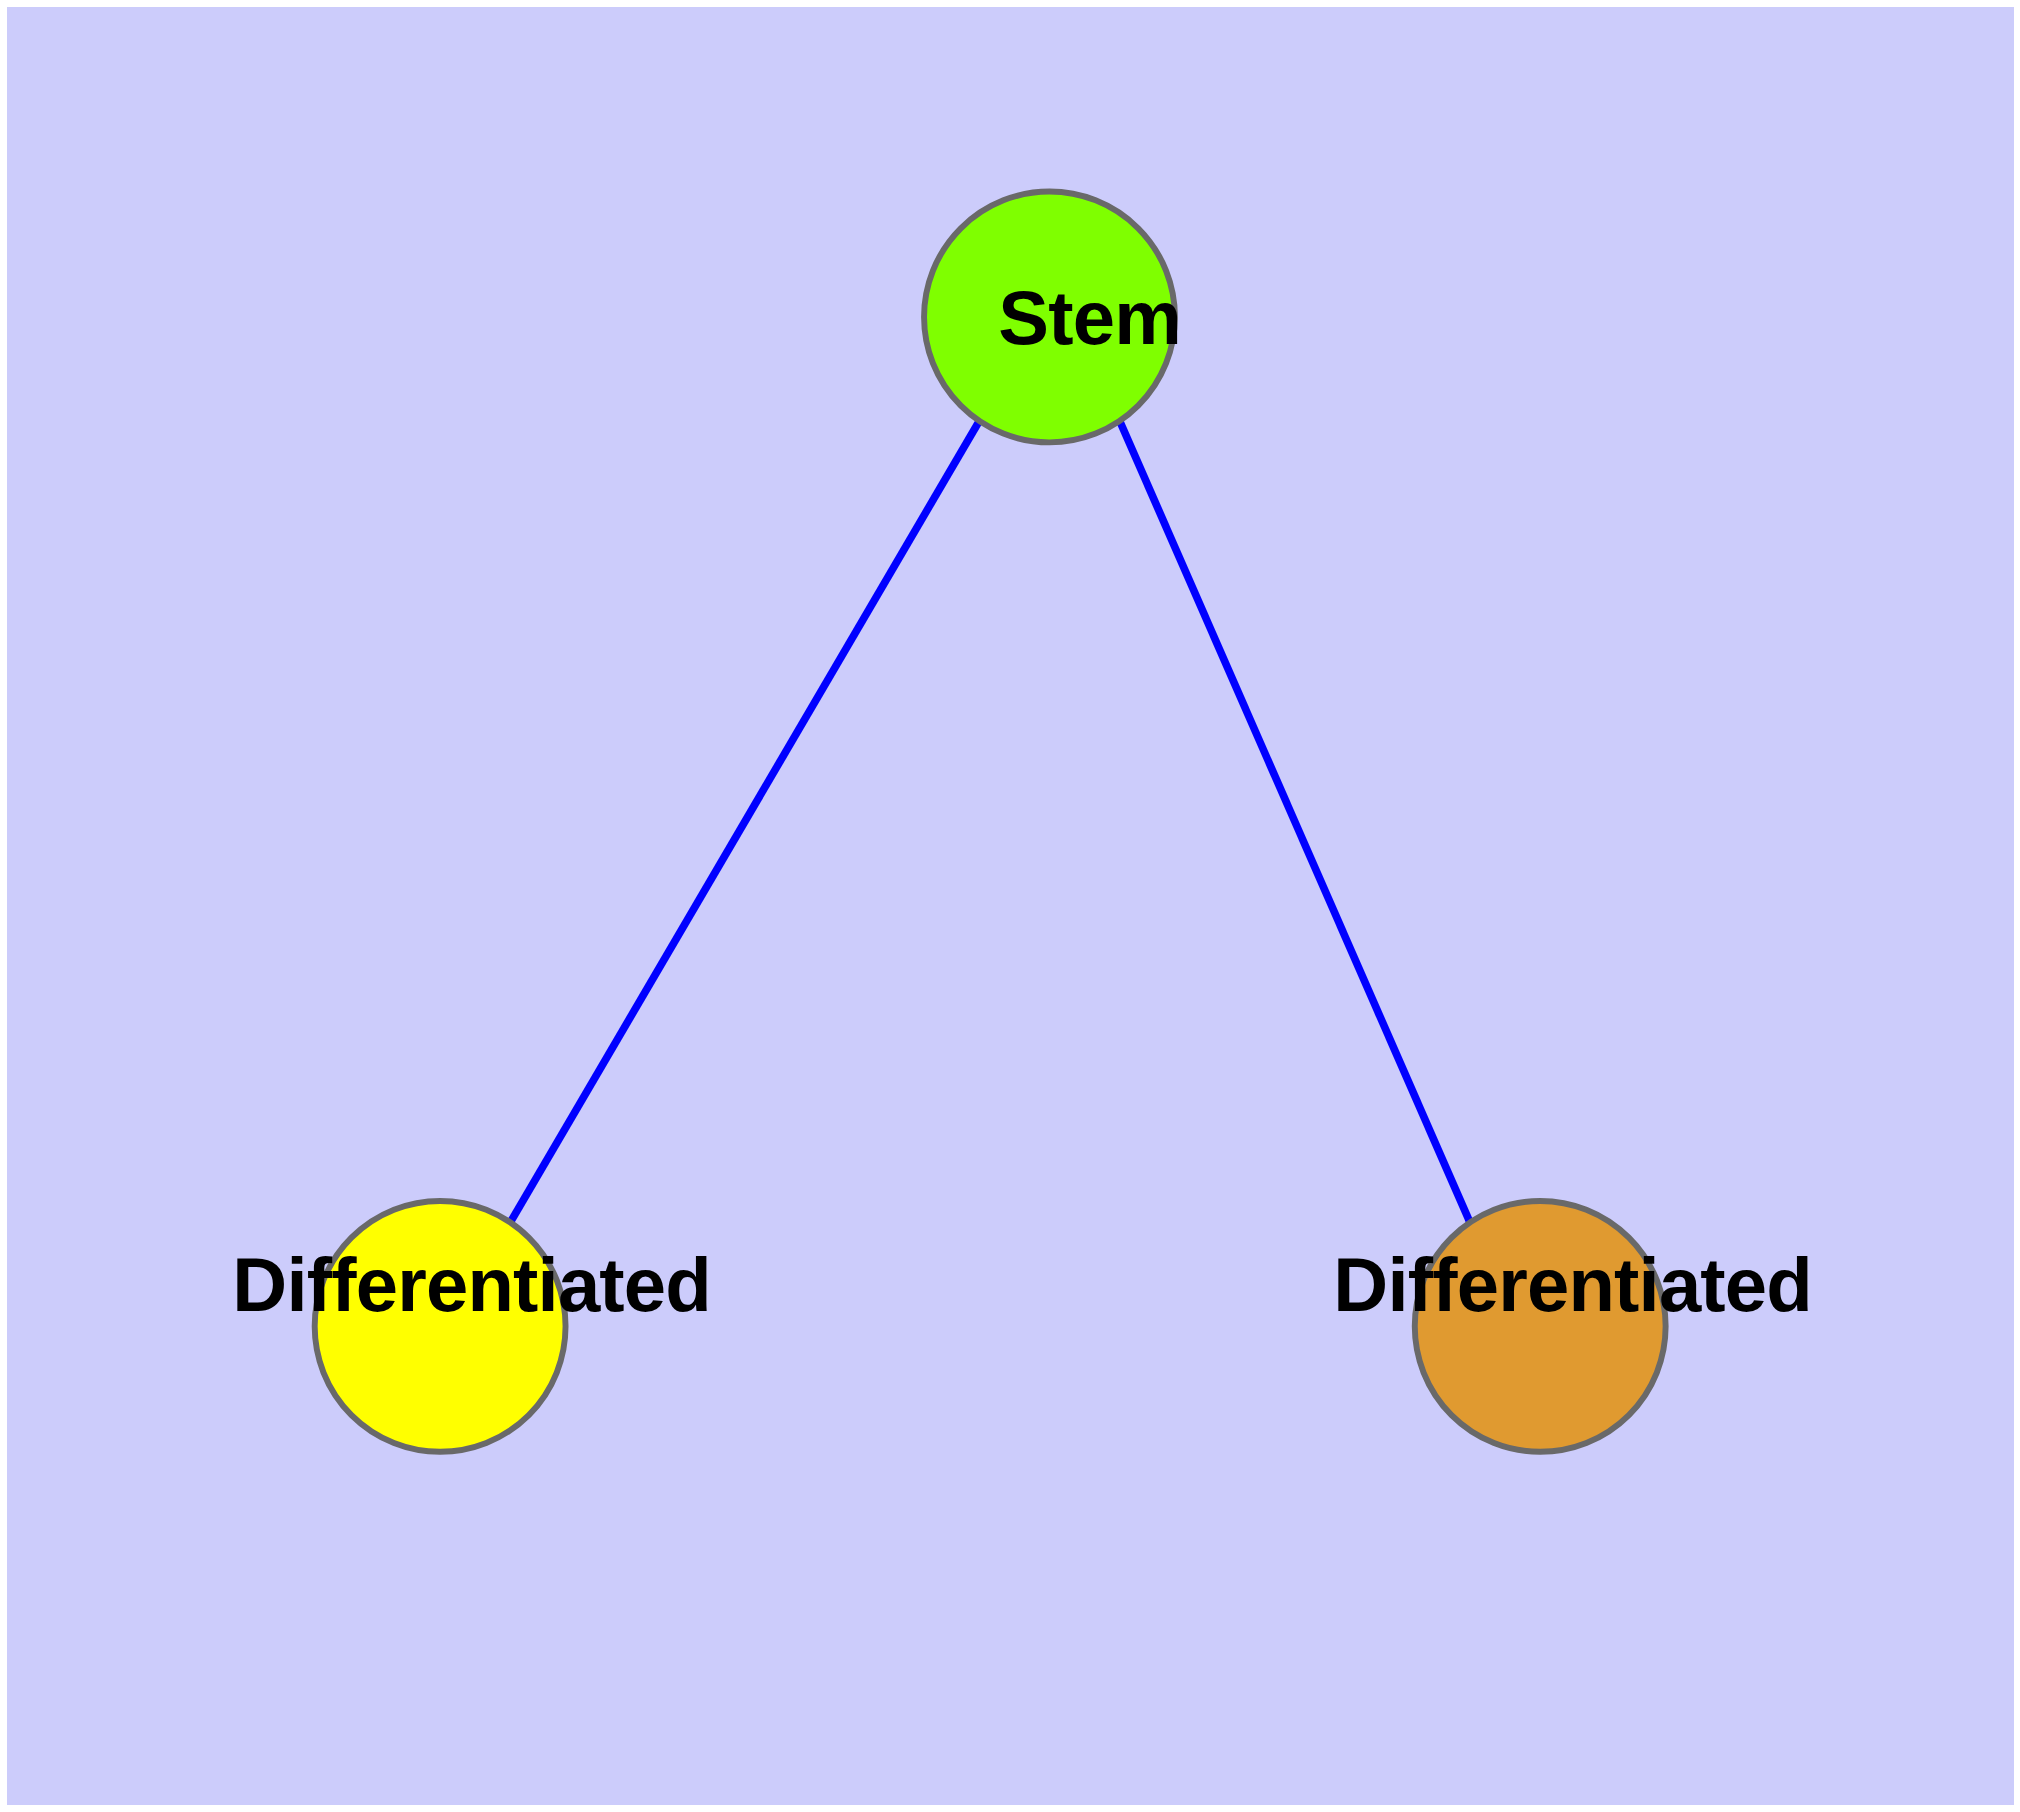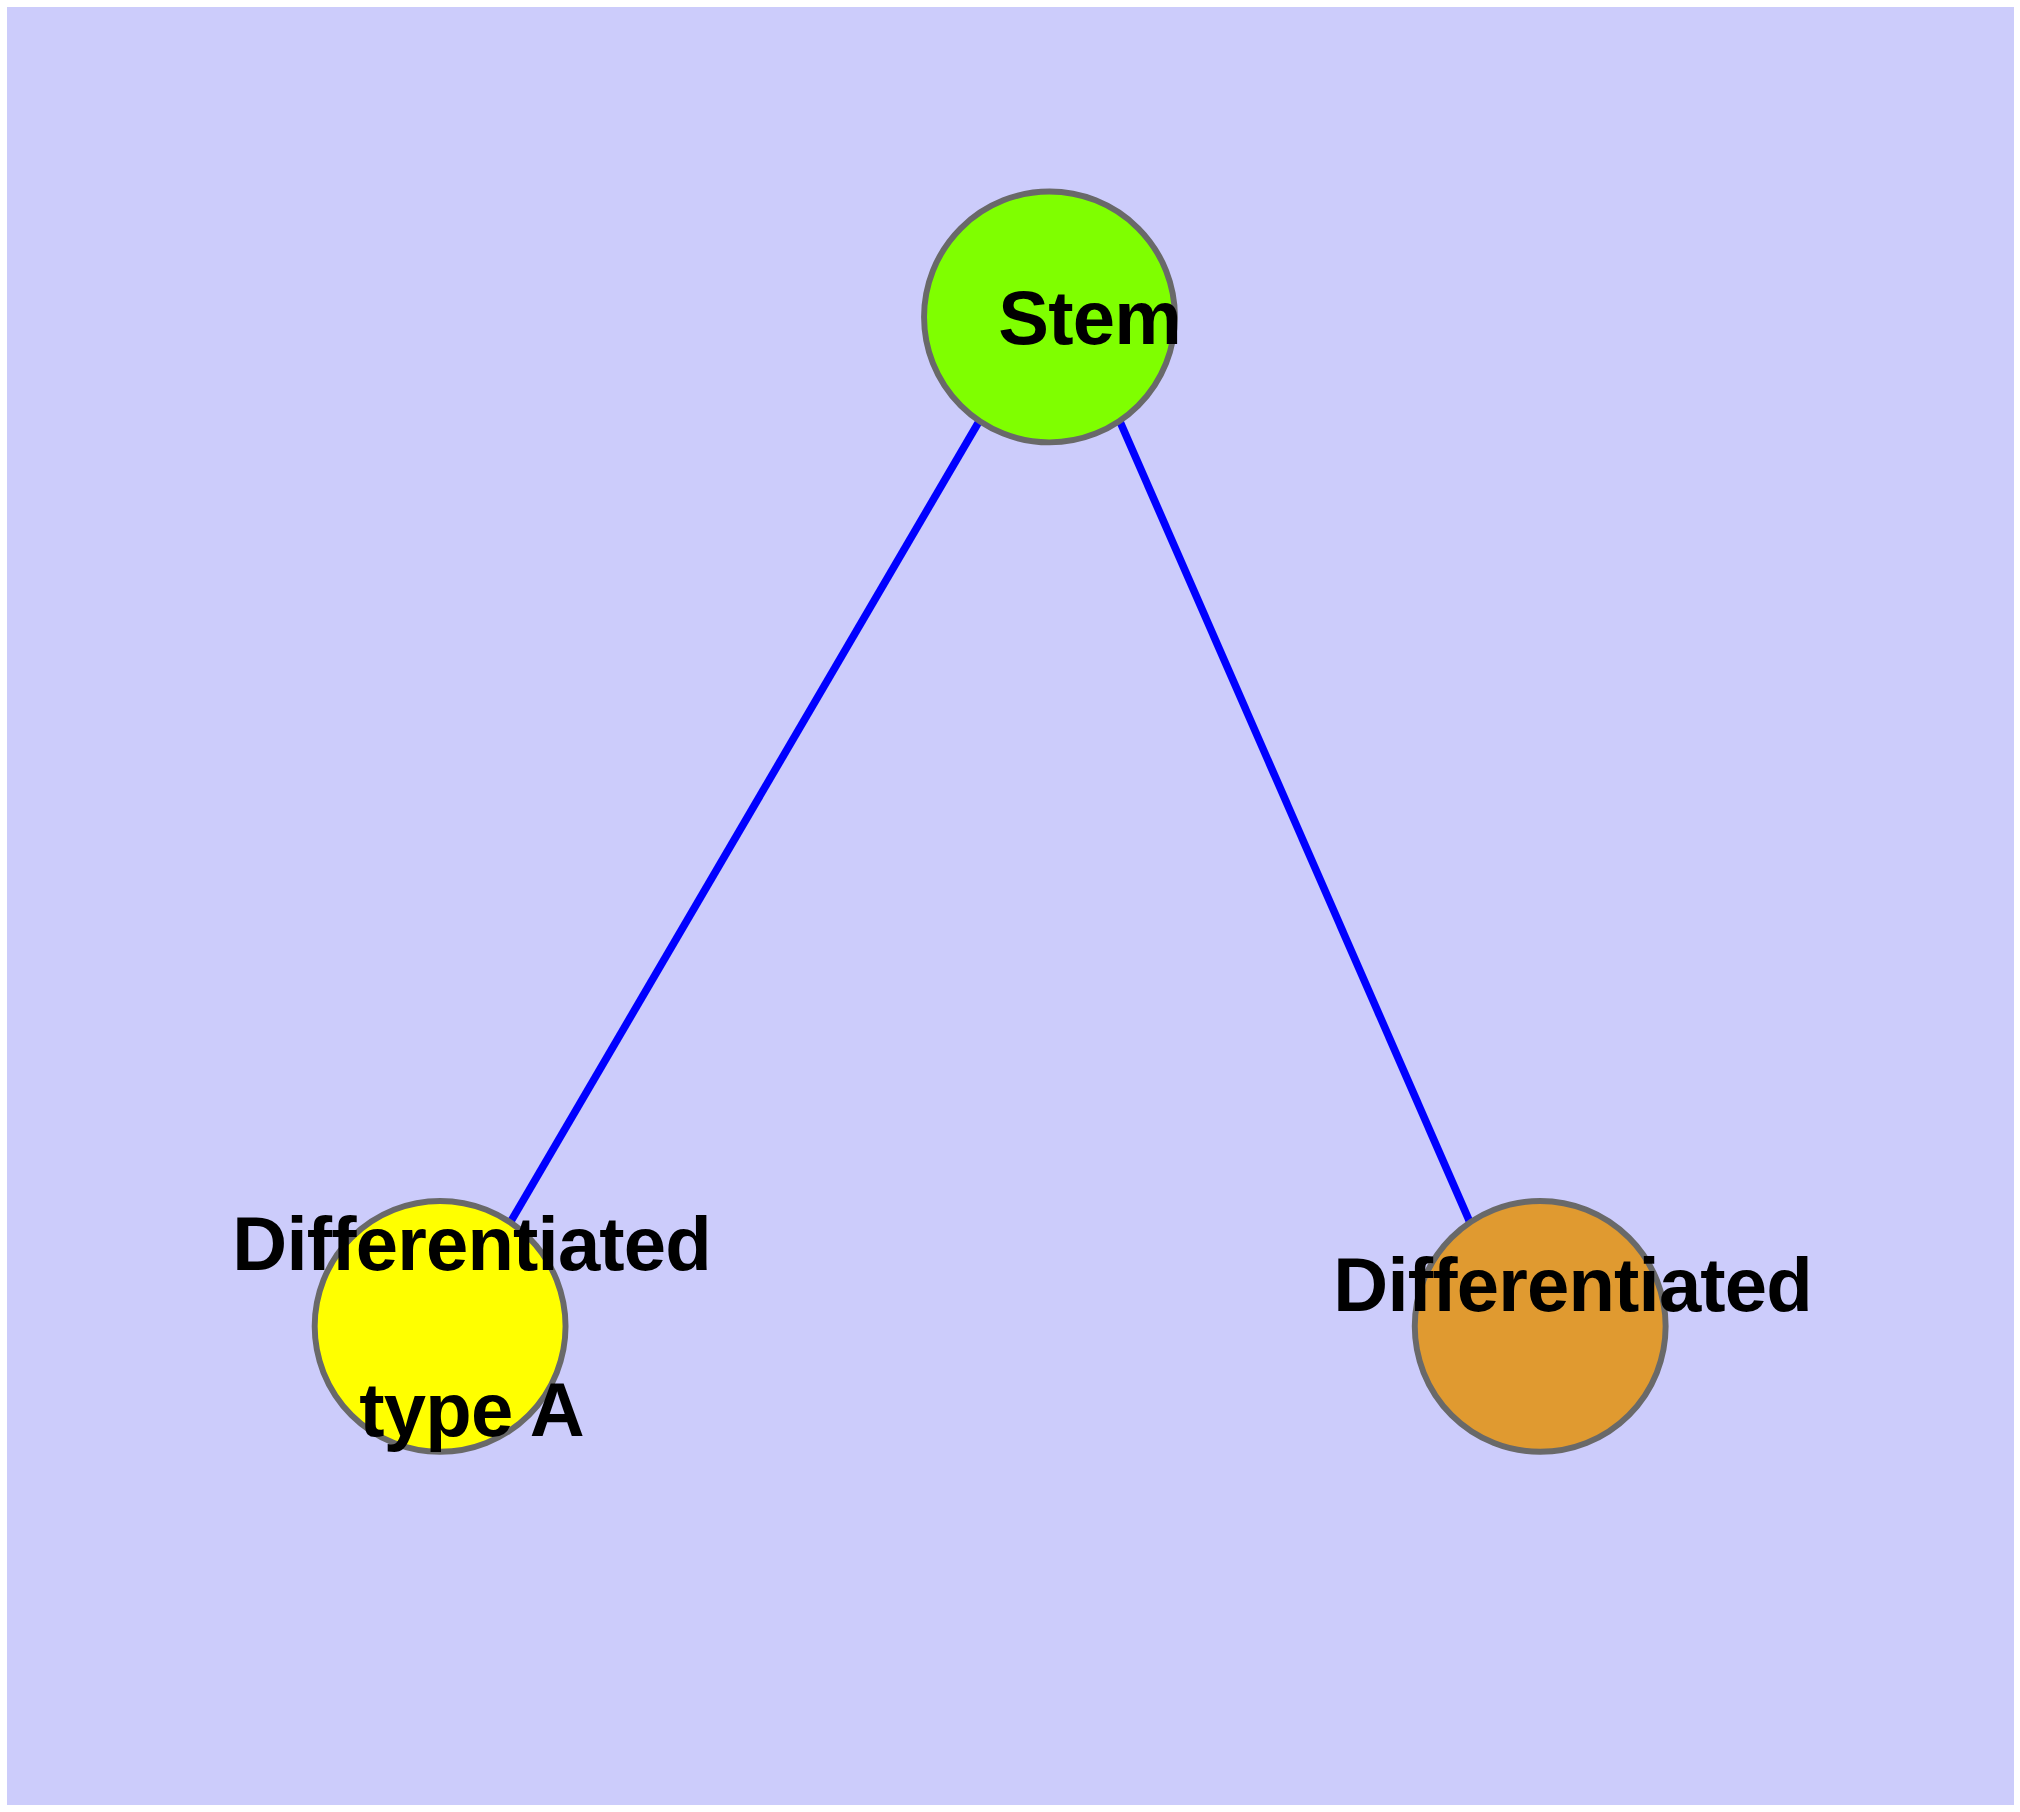--- a/index.html
+++ b/index.html
@@ -73,20 +73,19 @@
       <circle class="node-circle" cx="1817" cy="1565" r="148" fill="#e09a30" stroke="#696969"></circle>
     </g>
   </svg>
 
   <div class="node-label" style="left: 1049px; top: 317px; color: rgb(0, 0, 0);">
     <span>Stem</span>
   </div>
 
   <div class="node-label" style="left: 431px; top: 1326px; color: rgb(0, 0, 0);">
     <span>Differentiated</span><br>
-    <span>type A</span>
   </div>
 
   <div class="node-label" style="left: 1532px; top: 1326px; color: rgb(0, 0, 0);">
     <span>Differentiated</span><br>
   </div>
 </div>
 
 
 </body></html>

